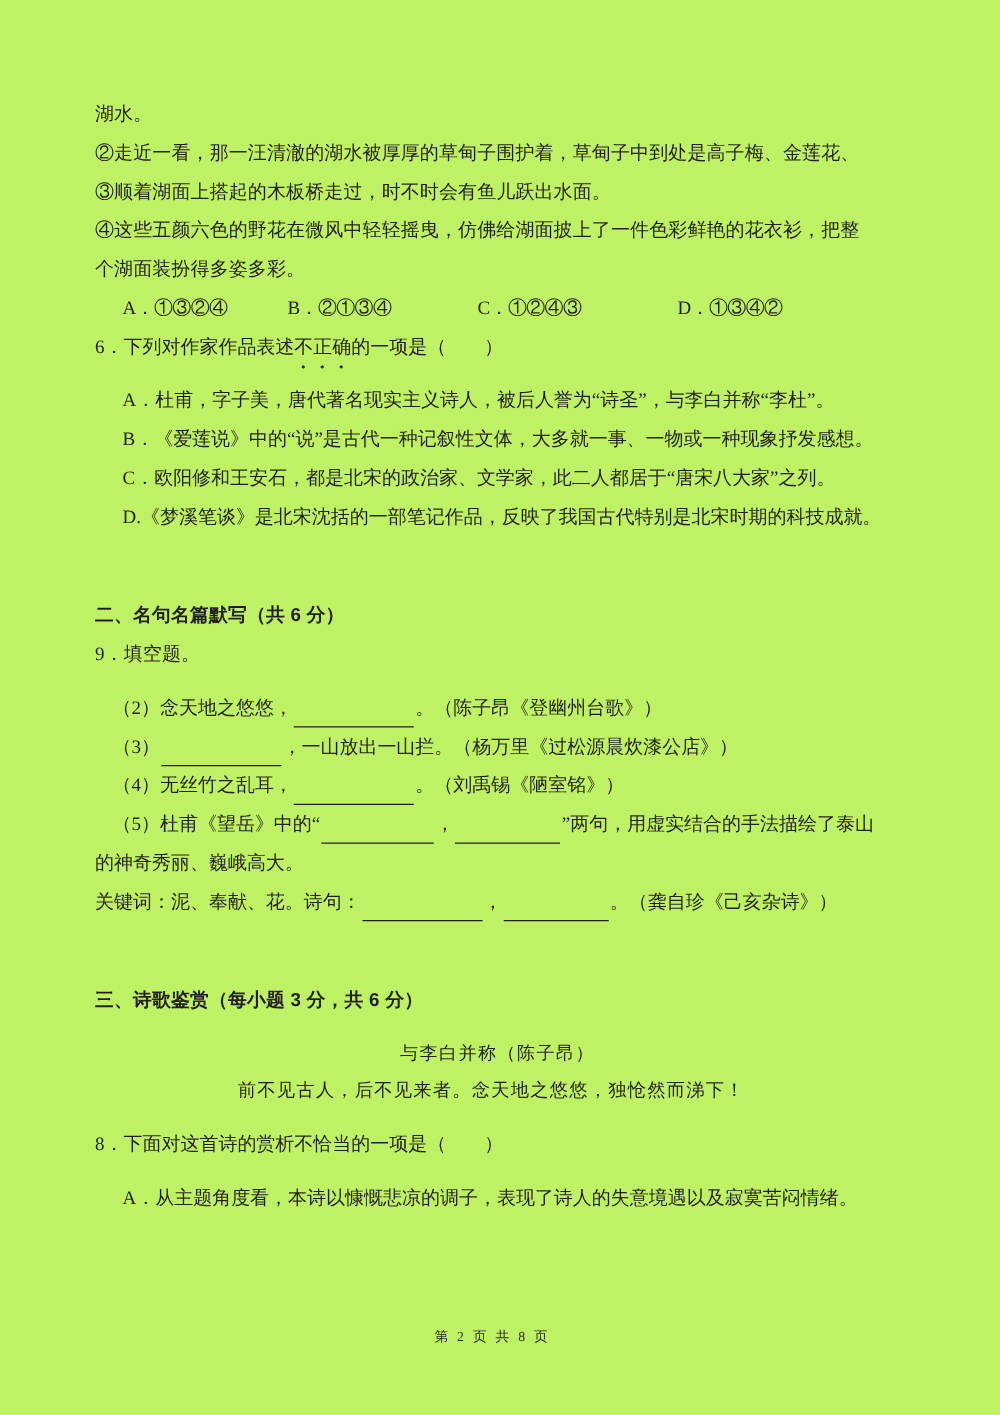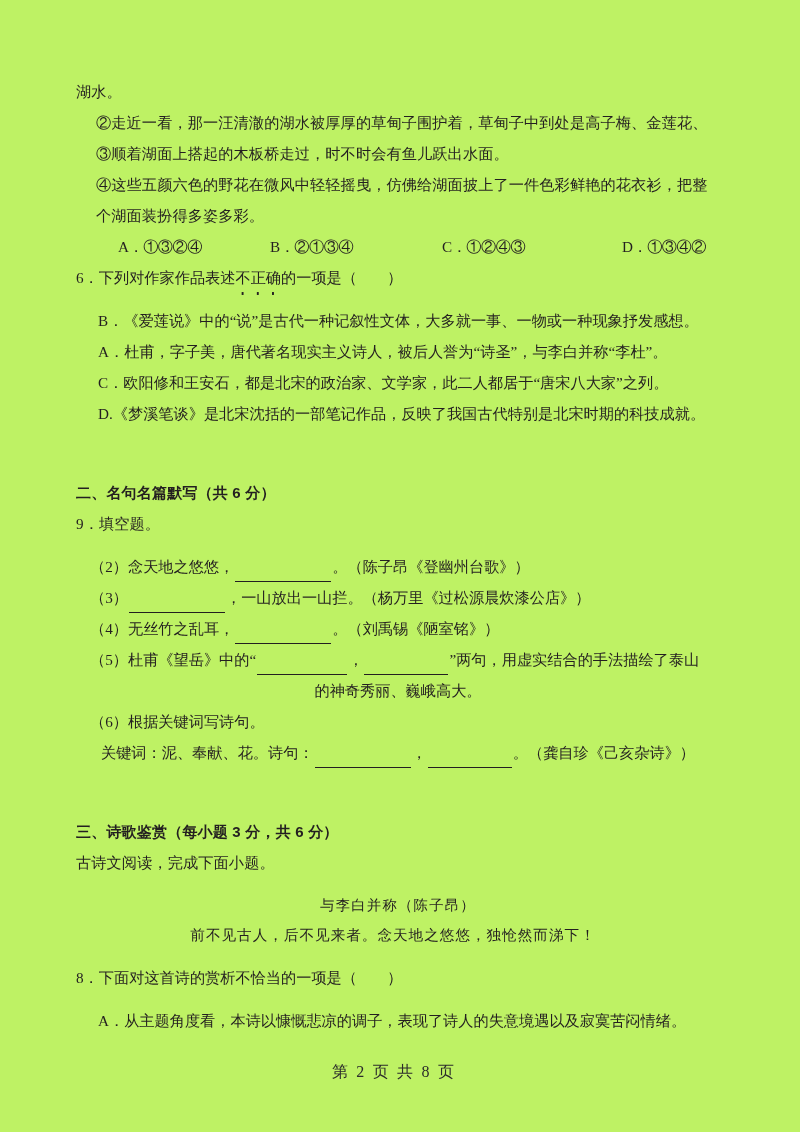--- a/index.html
+++ b/index.html
@@ -28,59 +28,57 @@
   .line {
     font-size: 15.2px;
     line-height: 31px;
     letter-spacing: 0.1px;
     white-space: nowrap;
   }
   .para {
     font-size: 15.2px;
     line-height: 31px;
     letter-spacing: 0.1px;
-    margin-left: 20px;
   }
   .opt-line {
     font-size: 15.2px;
     line-height: 31px;
     padding-left: 22px;
   }
   .q-line {
     font-size: 15.2px;
     line-height: 31px;
     padding-left: 0px;
   }
   .sub-line {
     font-size: 15.2px;
     line-height: 31px;
     padding-left: 14px;
   }
   .flow-line {
     font-size: 15.2px;
     line-height: 31px;
     padding-left: 0px;
-    text-align: center;
   }
 
   
   .choice-row {
     font-size: 15.2px;
     line-height: 31px;
     padding-left: 22px;
     display: flex;
   }
   .choice-row .ch {
     white-space: nowrap;
   }
   .choice-row .ch:nth-child(1) { width: 132px; }
   .choice-row .ch:nth-child(2) { width: 152px; }
   .choice-row .ch:nth-child(3) { width: 160px; }
   .choice-row .ch:nth-child(4) { width: auto; }
-  .circnum { letter-spacing: -0.5px; margin-left: 20px; }
+  .circnum { letter-spacing: -0.5px; }
 
   
   .dotted {
     position: relative;
     display: inline-block;
     text-align: right;
   }
   .dotted::after {
     content: "";
     position: absolute;
@@ -134,21 +132,21 @@
     padding-right: 10px;
   }
 
   
   .footer {
     position: absolute;
     left: 0;
     right: 12px;
     top: 1062px;
     text-align: center;
-    font-size: 16px;
+    font-size: 11px;
     letter-spacing: 2.2px;
     color: #2b2b2b;
     font-family: "Liberation Serif", "DejaVu Serif", serif;
   }
 </style>
 </head>
 <body>
 
 <div class="page">
   <div class="content">
@@ -166,22 +164,22 @@
       <span class="ch circnum">C．①②④③</span>
       <span class="ch circnum">D．①③④②</span>
     </div>
 
     <div class="q-line">
       <span>6．</span><span>下列对作家作品表述</span><span class="dotted">不正确</span><span>的一项是（　　）</span>
     </div>
 
     <div class="spacer-sm"></div>
 
+    <div class="opt-line">A．杜甫，字子美，唐代著名现实主义诗人，被后人誉为“诗圣”，与李白并称“李杜”。</div>
     <div class="opt-line">B．《爱莲说》中的“说”是古代一种记叙性文体，大多就一事、一物或一种现象抒发感想。</div>
-    <div class="opt-line">A．杜甫，字子美，唐代著名现实主义诗人，被后人誉为“诗圣”，与李白并称“李杜”。</div>
     <div class="opt-line">C．欧阳修和王安石，都是北宋的政治家、文学家，此二人都居于“唐宋八大家”之列。</div>
     <div class="opt-line">D.《梦溪笔谈》是北宋沈括的一部笔记作品，反映了我国古代特别是北宋时期的科技成就。</div>
 
     <div class="spacer-lg"></div>
 
     <div class="sec-head">二、名句名篇默写（共 6 分）</div>
     <div class="line">9．填空题。</div>
 
     <div class="spacer-sm"></div>
 
@@ -196,30 +194,28 @@
 
     <div class="sub-line">
       <span>（4）无丝竹之乱耳，</span><span class="blank blank-96"></span><span>。（刘禹锡《陋室铭》）</span>
     </div>
 
     <div class="sub-line">
       <span>（5）杜甫《望岳》中的“</span><span class="blank blank-90"></span><span>，</span><span class="blank blank-84"></span><span>”两句，用虚实结合的手法描绘了泰山</span>
     </div>
     <div class="flow-line">的神奇秀丽、巍峨高大。</div>
 
-    <div class="sub-line">（6）根据关键词写诗句。</div>
 
     <div class="flow-line">
       <span>关键词：泥、奉献、花。诗句：</span><span class="blank blank-96"></span><span>，</span><span class="blank blank-84"></span><span>。（龚自珍《己亥杂诗》）</span>
     </div>
 
     <div class="spacer-lg"></div>
 
     <div class="sec-head">三、诗歌鉴赏（每小题 3 分，共 6 分）</div>
-    <div class="line">古诗文阅读，完成下面小题。</div>
 
     <div class="spacer-sm"></div>
 
     <div class="poem-title">与李白并称（陈子昂）</div>
     <div class="poem-body">前不见古人，后不见来者。念天地之悠悠，独怆然而涕下！</div>
 
     <div class="spacer-sm"></div>
 
     <div class="q-line">8．下面对这首诗的赏析不恰当的一项是（　　）</div>
 

